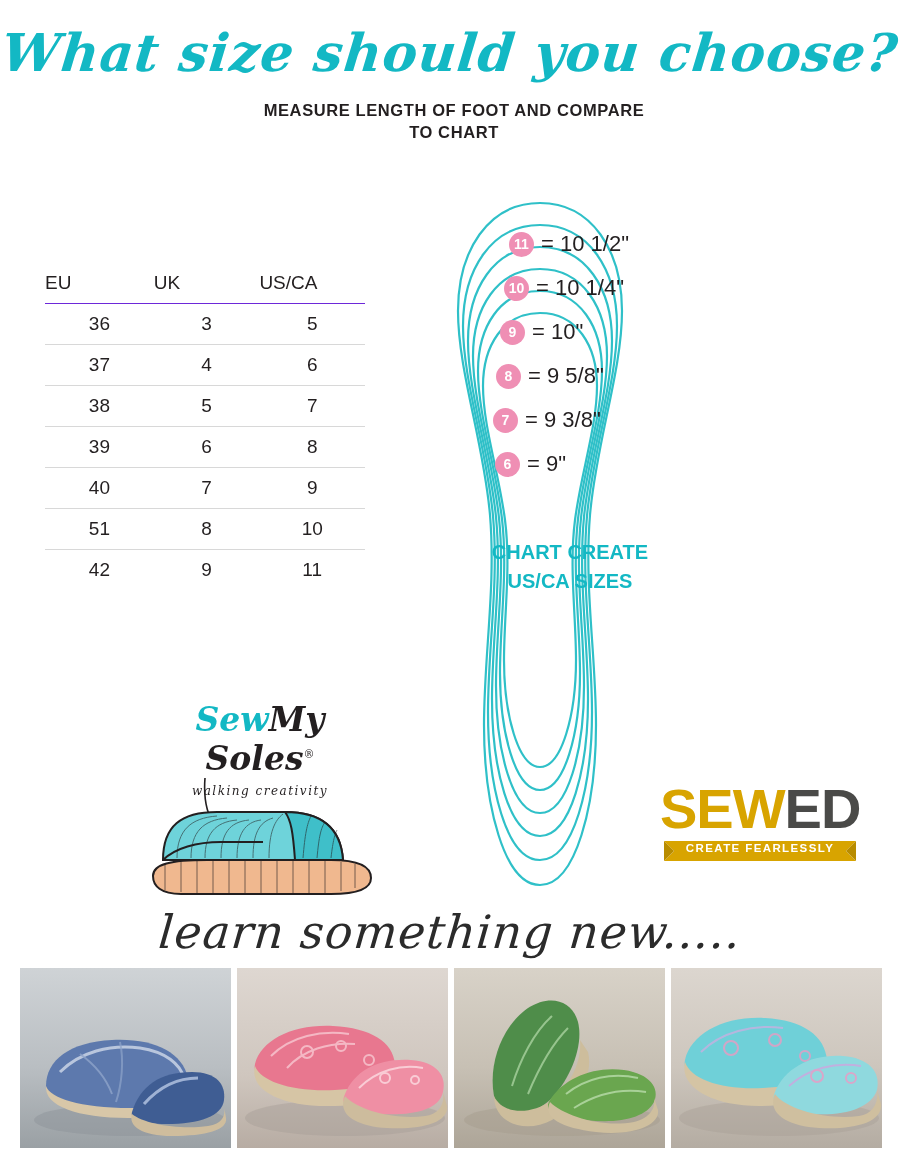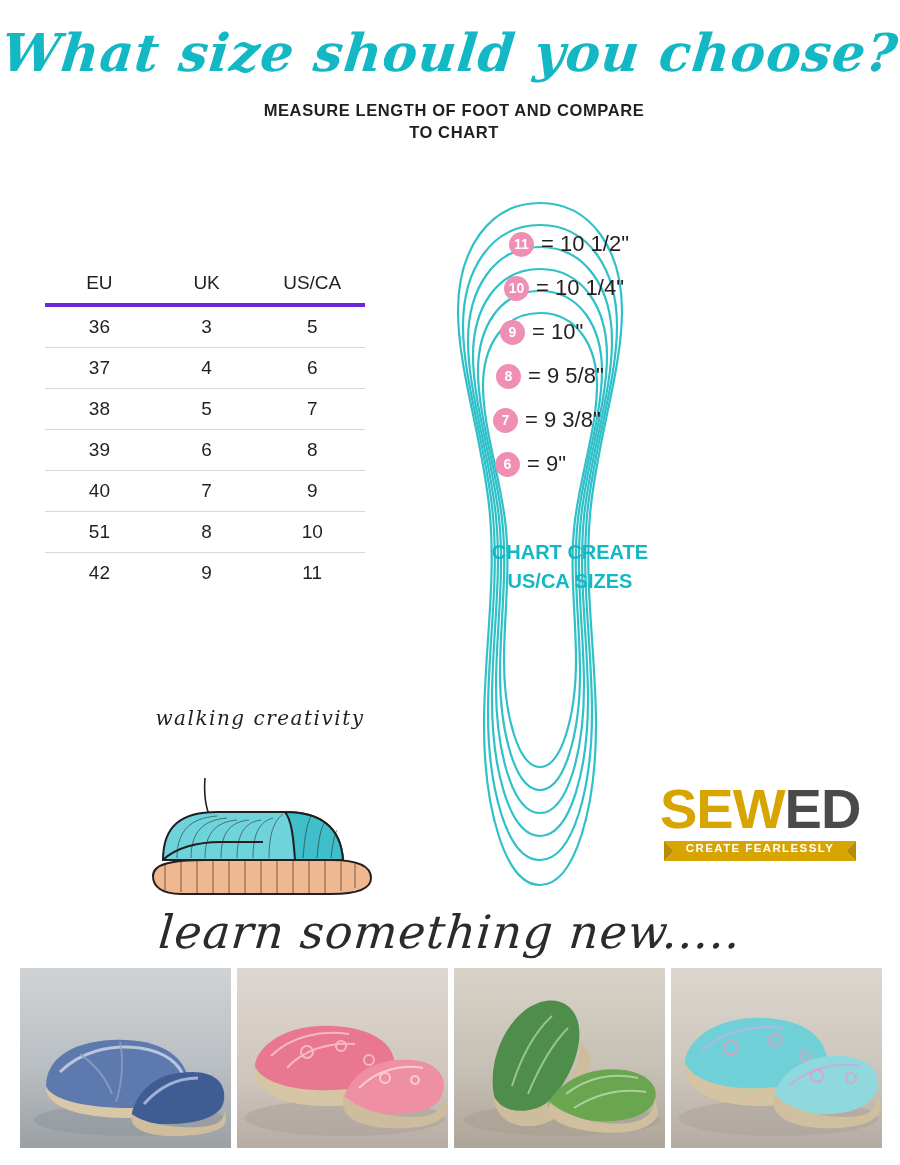--- a/index.html
+++ b/index.html
@@ -50,22 +50,22 @@
     width: 100%;
     border-collapse: collapse;
     font-size: 19px;
     color: #231f20;
     font-family: "Liberation Sans", sans-serif;
   }
   table.size-table th {
     font-weight: normal;
     font-size: 19px;
     padding: 4px 0 9px 0;
-    text-align: center;
-    border-bottom: 4px solid #6d28d9;
+    text-align: left;
+    border-bottom: 1px solid #6d28d9;
   }
   table.size-table td {
     text-align: center;
     padding: 9px 0 9px 0;
     border-bottom: 1px solid #d8d8d8;
   }
   table.size-table tr:last-child td { border-bottom: none; }
   table.size-table td.c0, table.size-table th.c0 { width: 34%; }
   table.size-table td.c1, table.size-table th.c1 { width: 33%; }
   table.size-table td.c2, table.size-table th.c2 { width: 33%; }
@@ -151,21 +151,21 @@
   .sms-reg {
     font-size: 11px;
     vertical-align: super;
     font-style: normal;
     font-weight: normal;
   }
   .sms-tag {
     margin-top: 6px;
     font-family: "DejaVu Serif", serif;
     font-style: italic;
-    font-size: 20px;
+    font-size: 12px;
     letter-spacing: 1.5px;
     color: #231f20;
   }
   .espadrille-art {
     position: absolute;
     left: 135px;
     top: 778px;
     width: 250px;
     height: 130px;
   }
@@ -355,20 +355,23 @@
     <span>= 9"</span>
   </div>
 </div>
 
 <div class="chart-note">
   <div>CHART CREATE</div>
   <div>US/CA SIZES</div>
 </div>
 
 <div class="sms-logo">
+  <div class="sms-name">
+    <span class="teal">Sew</span><span>My Soles</span><span class="sms-reg">®</span>
+  </div>
   <div class="sms-tag">walking creativity</div>
 </div>
 
 <div class="espadrille-art">
   <svg width="250" height="130" viewBox="0 0 250 130">
 
     <path d="M70 0 C 68 26 74 40 82 52" stroke="#231f20" stroke-width="1.6" fill="none"></path>
     <line x1="82" y1="52" x2="88" y2="78" stroke="#231f20" stroke-width="2"></line>
 
     <path d="M18 98 C 18 86 36 82 72 82 L 196 82 C 226 82 236 90 236 100 C 236 110 224 116 196 116 L 46 116 C 26 116 18 108 18 98 Z" fill="#f0b88f" stroke="#231f20" stroke-width="2"></path>

